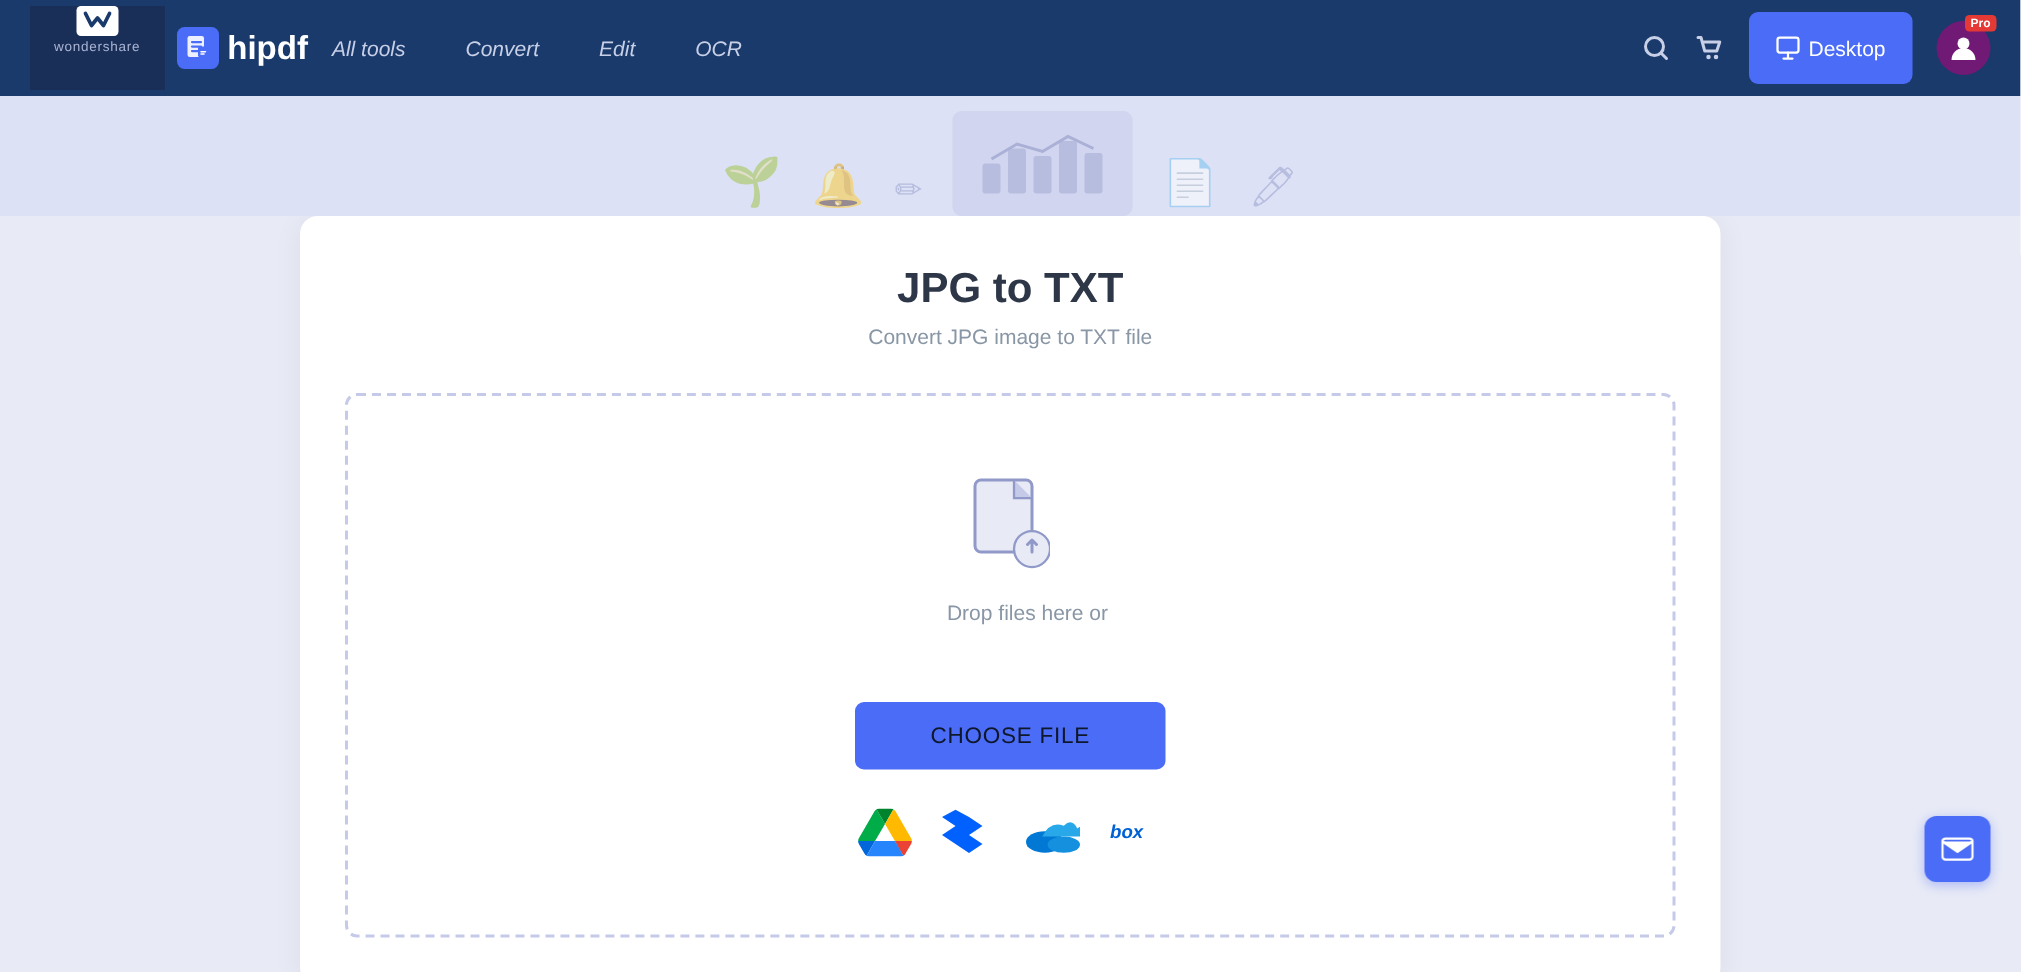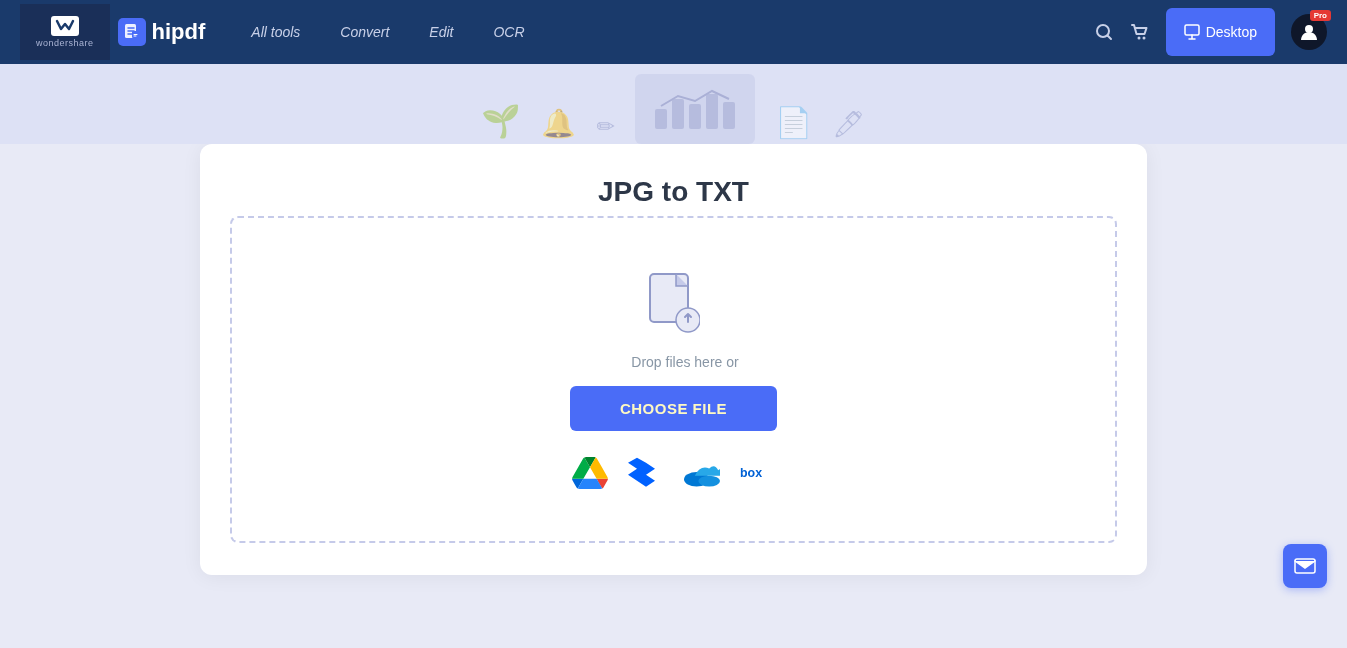--- a/index.html
+++ b/index.html
@@ -9,21 +9,21 @@
     .navbar {
       background: #1a3a6b;
       height: 64px;
       display: flex;
       align-items: center;
       padding: 0 20px;
       gap: 0;
     }
     .navbar-brand {
       display: flex;
-      align-items: center;
+      align-items: flex-start;
       gap: 0;
       background: #1a2f58;
       height: 56px;
       padding: 0 16px;
       margin-right: 8px;
     }
     .wondershare-logo {
       display: flex;
       flex-direction: column;
       align-items: center;
@@ -41,21 +41,20 @@
     }
     .ws-icon svg { width: 20px; height: 14px; }
     .wondershare-text { font-size: 9px; color: #aab4d4; letter-spacing: 0.5px; }
     .hipdf-logo {
       display: flex;
       align-items: center;
       gap: 6px;
       color: white;
       font-size: 22px;
       font-weight: 600;
-      margin-right: 30px;
     }
     .hipdf-icon {
       width: 28px;
       height: 28px;
       background: #4a6cf7;
       border-radius: 5px;
       display: flex;
       align-items: center;
       justify-content: center;
     }
@@ -96,21 +95,21 @@
       font-size: 14px;
       cursor: pointer;
       display: flex;
       align-items: center;
       gap: 6px;
     }
     .avatar {
       width: 36px;
       height: 36px;
       border-radius: 50%;
-      background: #0f172a;
+      background: #701a75;
       display: flex;
       align-items: center;
       justify-content: center;
       cursor: pointer;
       position: relative;
     }
     .avatar svg { width: 22px; height: 22px; fill: white; }
     .pro-badge {
       position: absolute;
       top: -4px;
@@ -184,42 +183,44 @@
       justify-content: center;
     }
     .upload-icon svg { width: 52px; height: 62px; }
     .drop-text {
       font-size: 14px;
       color: #8896a5;
       margin-left: 23px;
     }
     .choose-file-btn {
       background: #4a6cf7;
-      color: #fef9c3;
+      color: #0f172a;
       border: none;
       padding: 14px 50px;
       border-radius: 6px;
       font-size: 15px;
-      font-weight: 700;
+      font-weight: 400;
       cursor: pointer;
       letter-spacing: 0.5px;
+      margin-top: 36px;
     }
     .cloud-icons {
       display: flex;
       gap: 20px;
       align-items: center;
       margin-top: 8px;
     }
     .cloud-icon {
       width: 36px;
       height: 36px;
       display: flex;
       align-items: center;
       justify-content: center;
       cursor: pointer;
+      font-style: italic;
     }
 
     
     .mail-btn {
       position: fixed;
       right: 20px;
       bottom: 60px;
       width: 44px;
       height: 44px;
       background: #4a6cf7;
@@ -319,20 +320,21 @@
 
     <div style="color:#9099c8; font-size:30px; padding-bottom:4px;">📄</div>
 
     <div style="color:#9099c8; font-size:26px; padding-bottom:4px;">🖊</div>
   </div>
 </div>
 
 <div class="main-content">
   <div class="converter-card">
     <h1 class="card-title">JPG to TXT</h1>
+    <p class="card-subtitle">Convert JPG image to TXT file</p>
 
     <div class="drop-zone">
       <div class="upload-icon">
         <svg viewBox="0 0 52 62" fill="none">
           <rect x="2" y="2" width="38" height="48" rx="4" fill="#e8eaf6" stroke="#9099c8" stroke-width="2"></rect>
           <path d="M28 2v12h12" fill="#c5cae9" stroke="#9099c8" stroke-width="1.5"></path>
           <circle cx="40" cy="48" r="12" fill="#e8eaf6" stroke="#9099c8" stroke-width="1.5"></circle>
           <path d="M40 42v8M37 45l3-3 3 3" stroke="#9099c8" stroke-width="2" stroke-linecap="round" stroke-linejoin="round"></path>
         </svg>
       </div>

